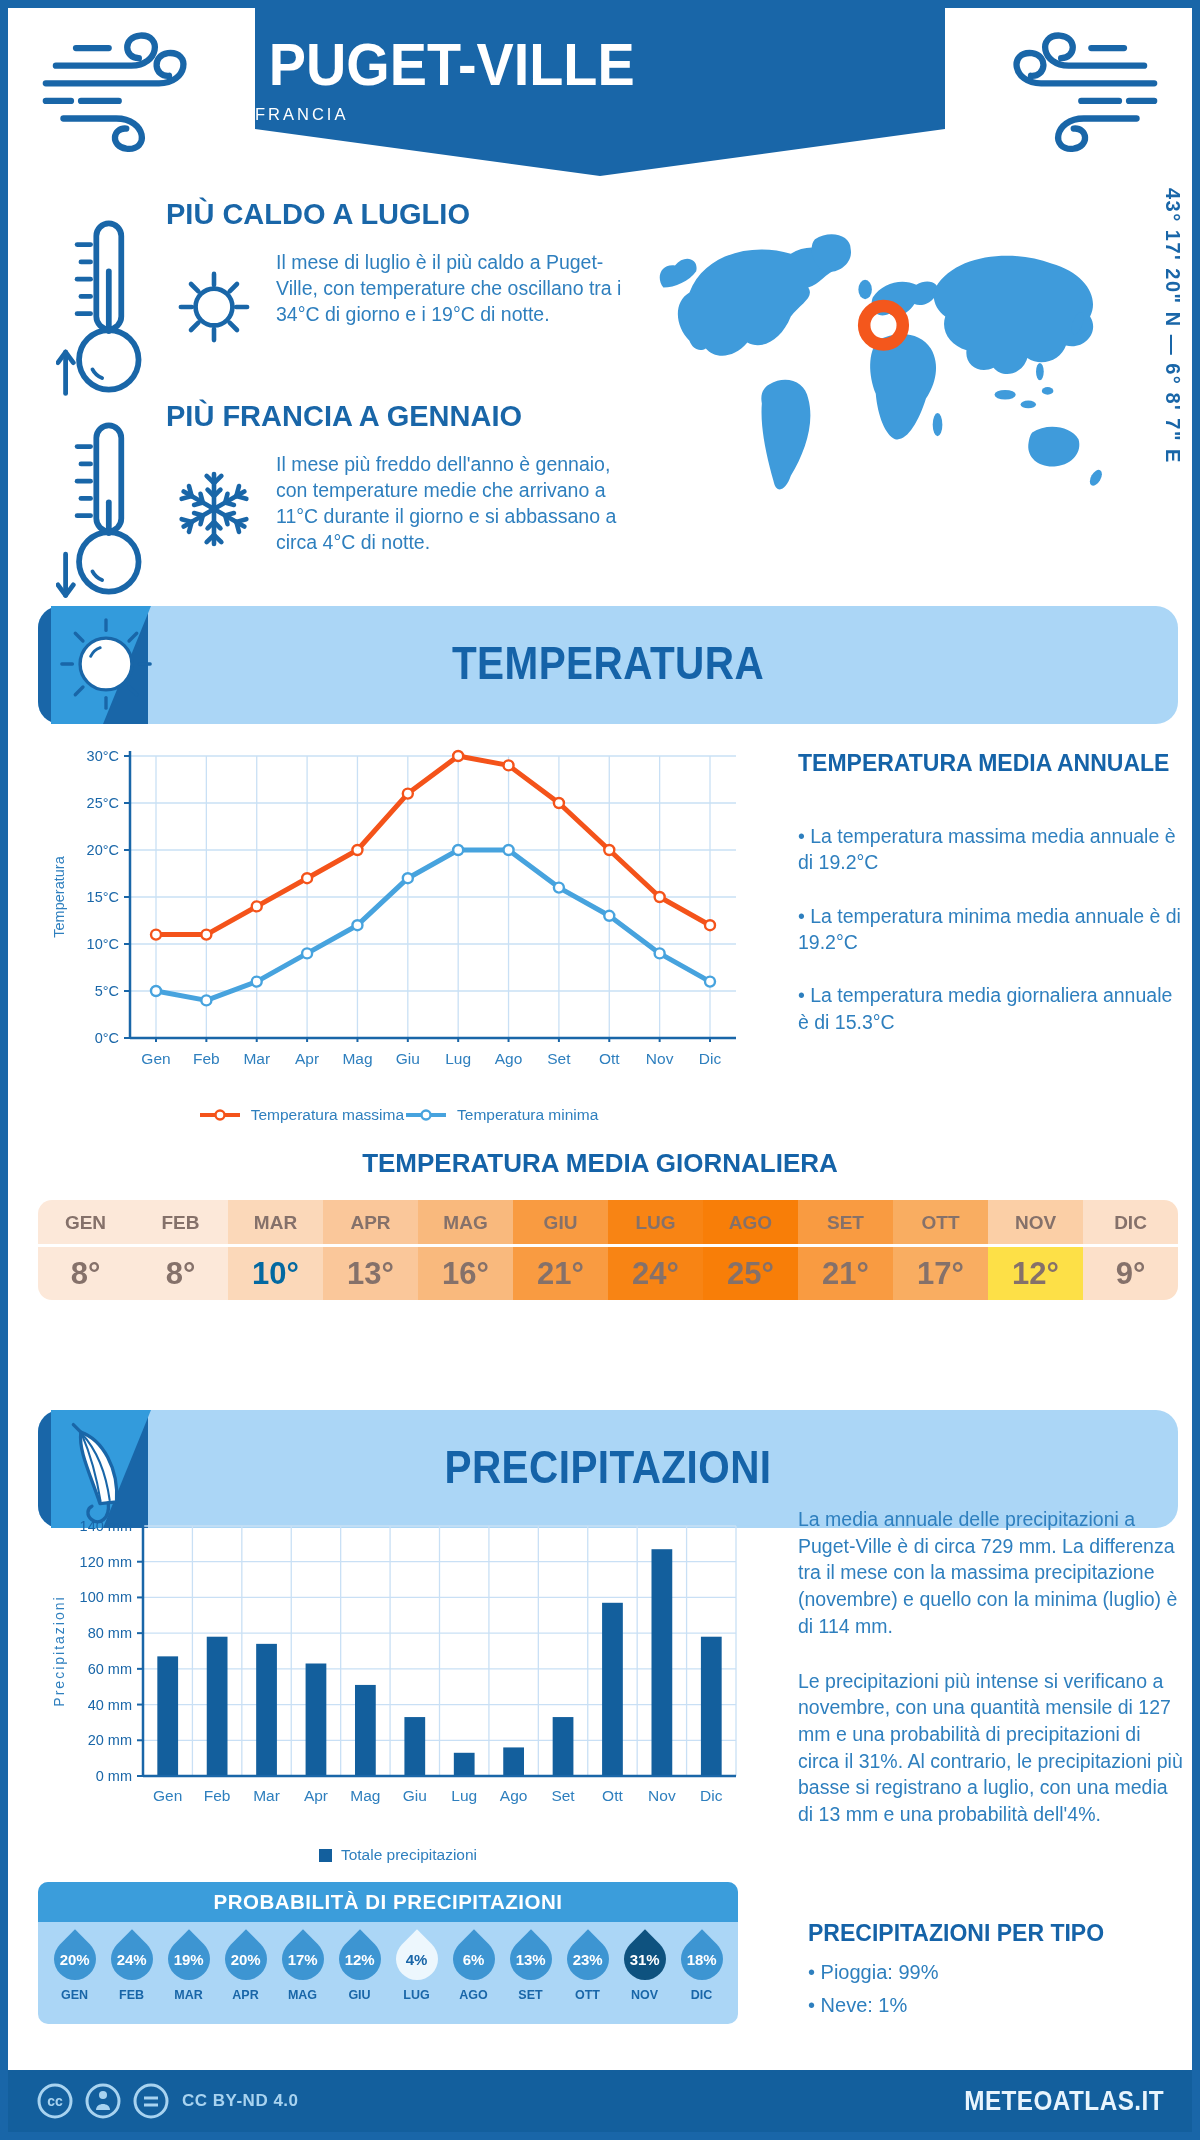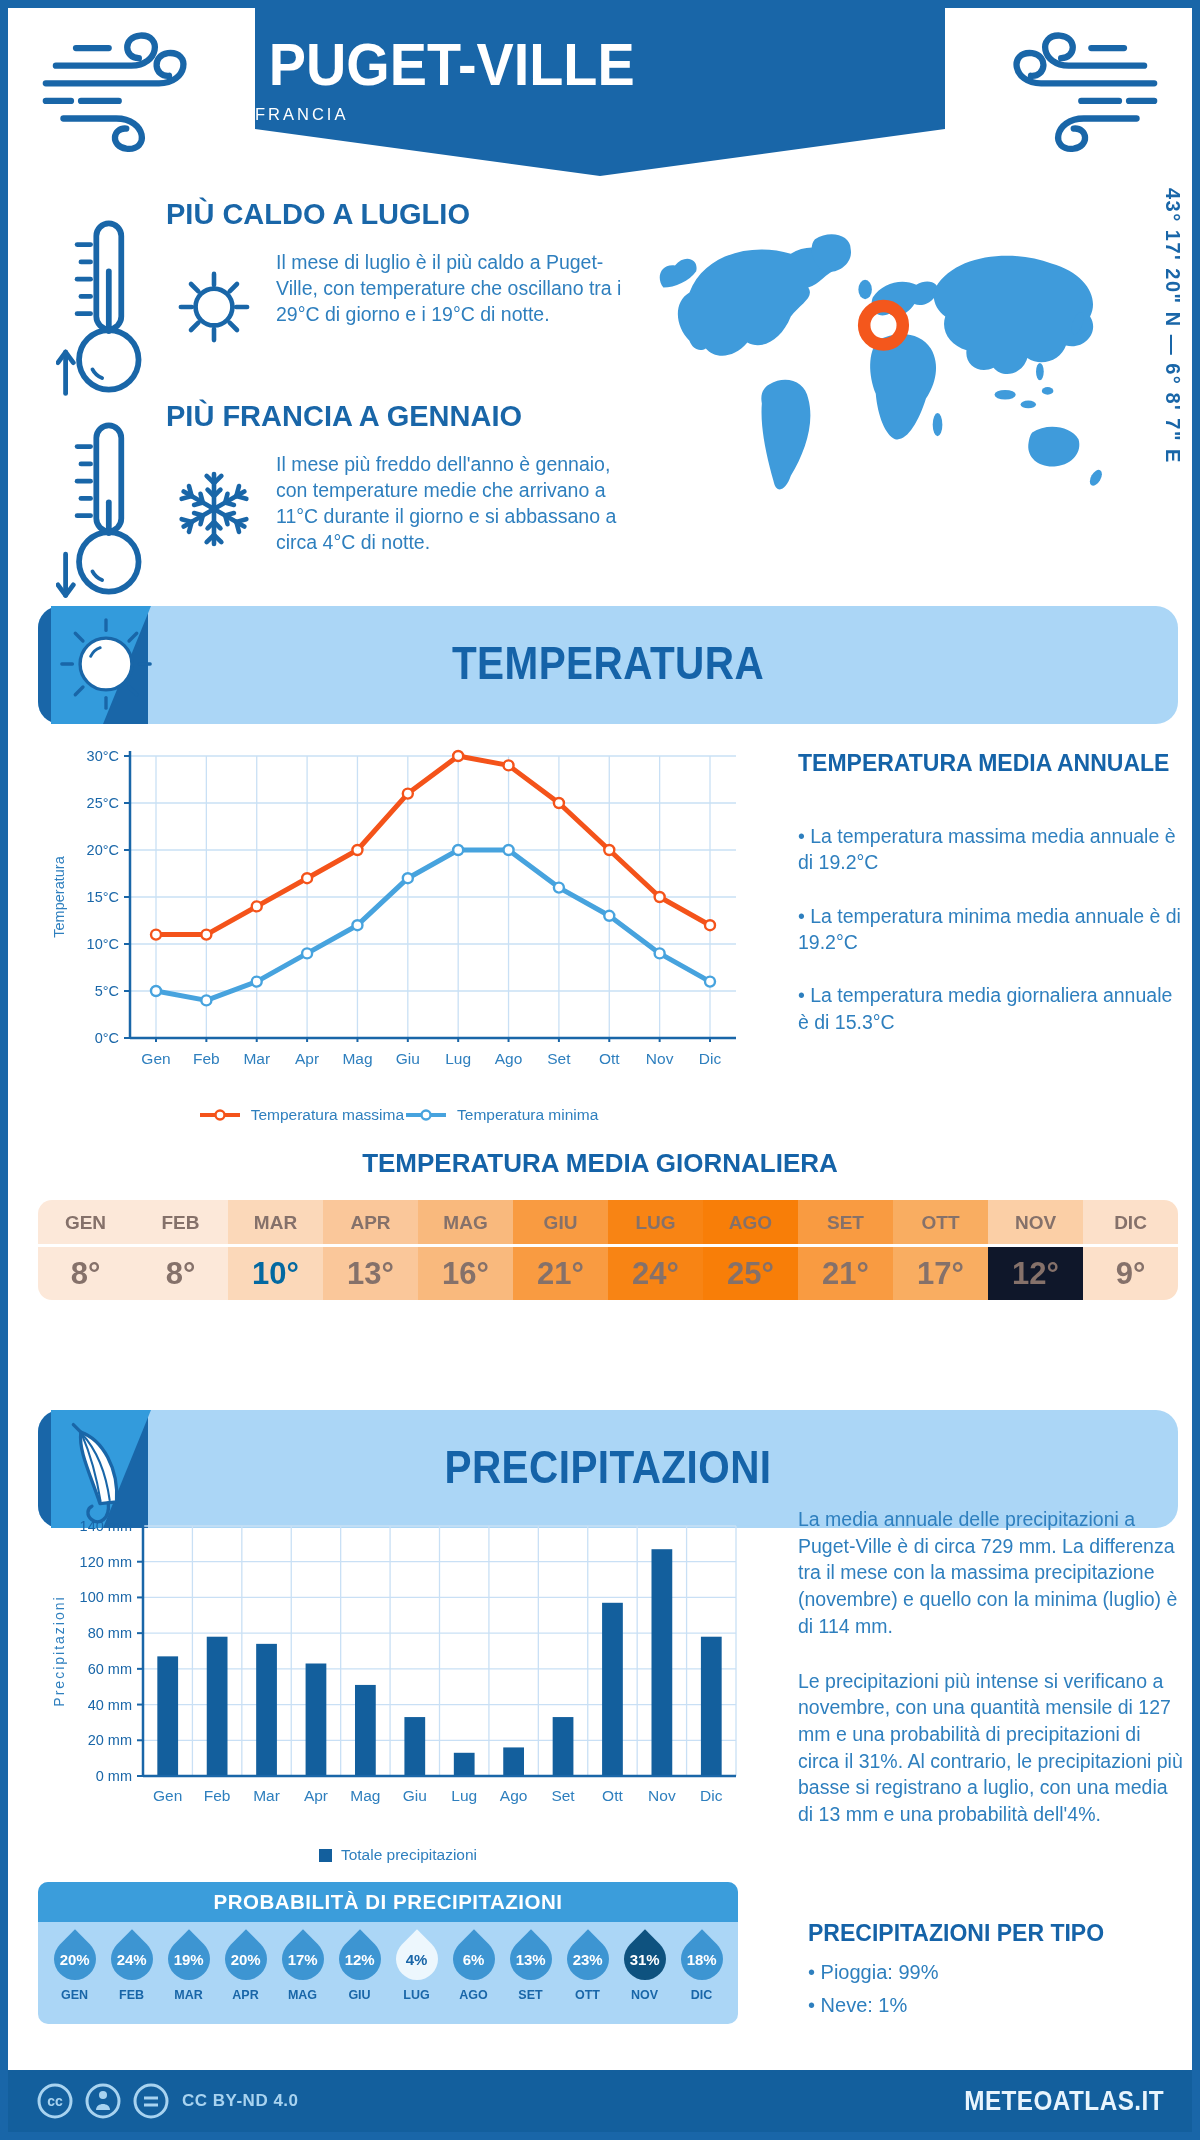--- a/index.html
+++ b/index.html
@@ -150,21 +150,21 @@
         <line x1="50" y1="14" x2="50" y2="26"></line>
           <line x1="50" y1="74" x2="50" y2="86"></line>
         <line x1="14" y1="50" x2="26" y2="50"></line>
           <line x1="74" y1="50" x2="86" y2="50"></line>
         <line x1="25" y1="25" x2="33" y2="33"></line>
           <line x1="67" y1="67" x2="75" y2="75"></line>
         <line x1="25" y1="75" x2="33" y2="67"></line>
           <line x1="67" y1="33" x2="75" y2="25"></line>
       </g>
     </svg>
-    <p>Il mese di luglio è il più caldo a Puget-Ville, con temperature che oscillano tra i 29°C di giorno e i 19°C di notte.</p>
+    <p>Il mese di luglio è il più caldo a Puget-Ville, con temperature che oscillano tra i 34°C di giorno e i 19°C di notte.</p>
   </section>
 
   <section class="hl hl2">
     <svg class="thermo" viewBox="0 0 100 190" fill="none" stroke="#1966a8">
       <g stroke-width="5" stroke-linecap="round">
         <line x1="22" y1="30" x2="36" y2="30"></line>
           <line x1="26" y1="48" x2="36" y2="48"></line>
         <line x1="22" y1="66" x2="36" y2="66"></line>
           <line x1="26" y1="84" x2="36" y2="84"></line>
         <line x1="22" y1="102" x2="36" y2="102"></line>
@@ -388,21 +388,21 @@
       <div class="tcol">
         <div class="tmonth" style="background: rgb(249, 155, 65); color: rgb(133, 113, 106);">SET</div>
         <div class="tval" style="background: rgb(249, 155, 65); color: rgb(133, 113, 106);">21°</div>
       </div>
       <div class="tcol">
         <div class="tmonth" style="background: rgb(249, 173, 97); color: rgb(133, 113, 106);">OTT</div>
         <div class="tval" style="background: rgb(249, 173, 97); color: rgb(133, 113, 106);">17°</div>
       </div>
       <div class="tcol">
         <div class="tmonth" style="background: rgb(251, 207, 166); color: rgb(133, 113, 106);">NOV</div>
-        <div class="tval" style="background: #0f172a; color: rgb(133, 113, 106);">12°</div>
+        <div class="tval" style="background: #fde047; color: rgb(133, 113, 106);">12°</div>
       </div>
       <div class="tcol">
         <div class="tmonth" style="background: rgb(252, 224, 201); color: rgb(133, 113, 106);">DIC</div>
         <div class="tval" style="background: rgb(252, 224, 201); color: rgb(133, 113, 106);">9°</div>
       </div>
     </div>
 
   <div class="band band-precip">
     <svg class="band-icon" viewBox="0 0 110 130" width="92" height="108">
       <g transform="rotate(-6 55 60)">

